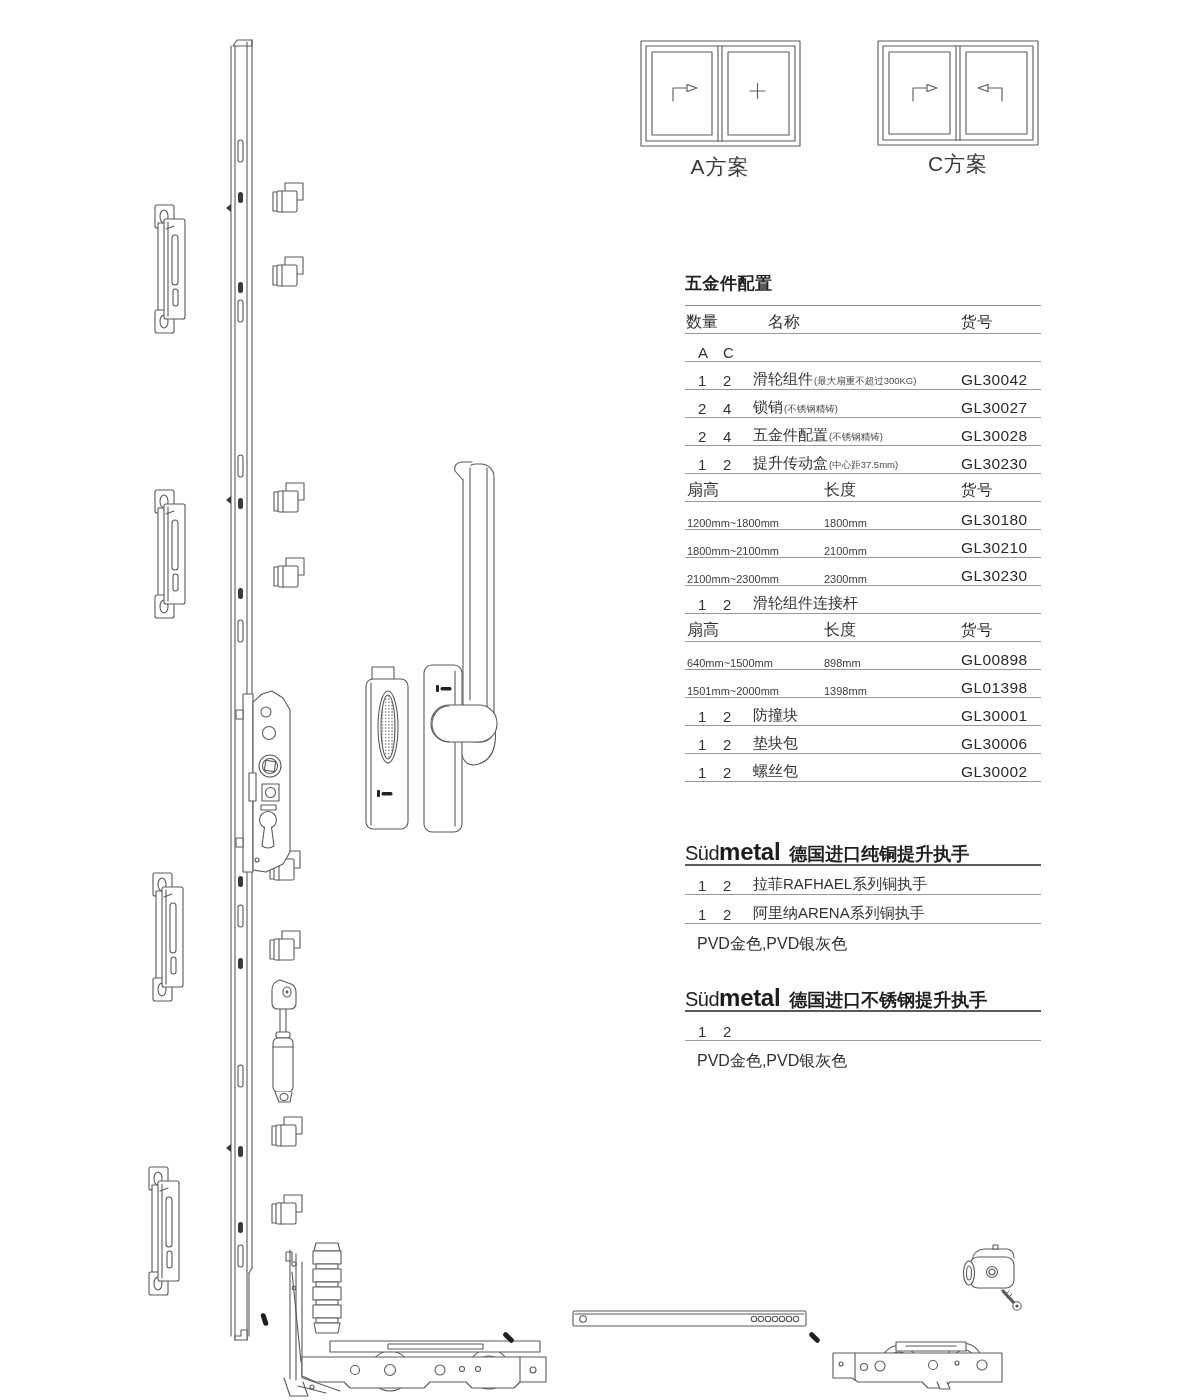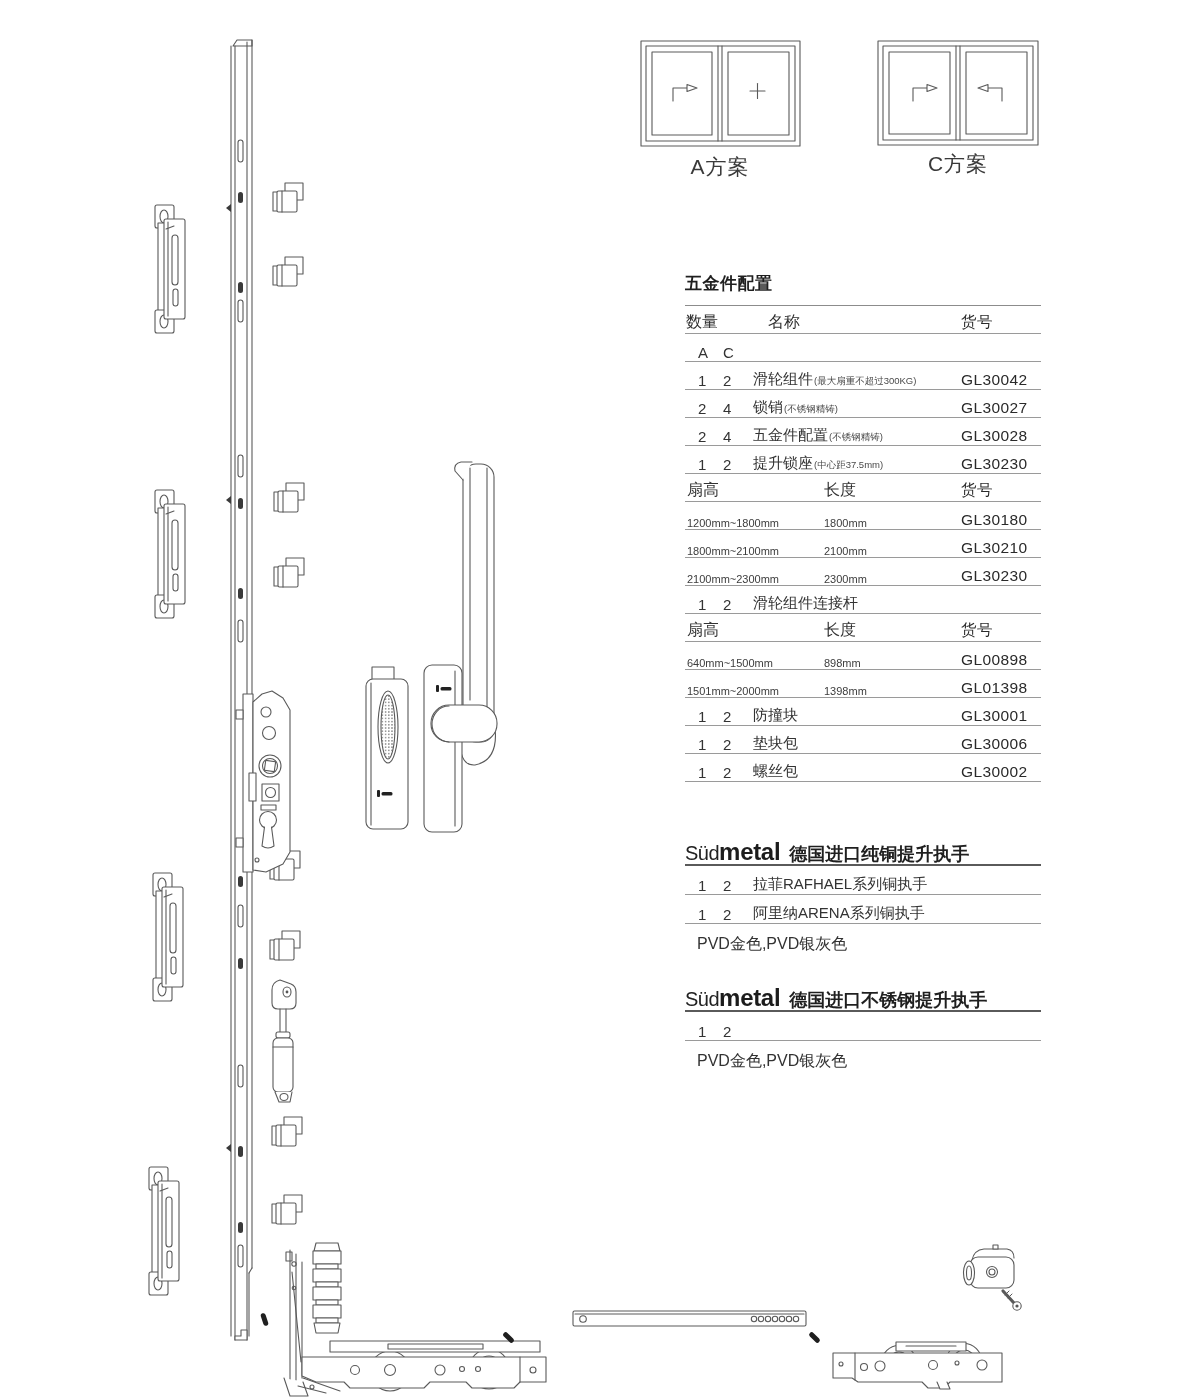--- a/index.html
+++ b/index.html
@@ -355,21 +355,21 @@
   </div>
   <div class="row">
     <span class="qa">2</span>
     <span class="qc">4</span>
     <span class="cn"><span>五金件配置</span><span class="note">(不锈钢精铸)</span></span>
     <span class="cc">GL30028</span>
   </div>
   <div class="row">
     <span class="qa">1</span>
     <span class="qc">2</span>
-    <span class="cn"><span>提升锁座</span><span class="note">(中心距37.5mm)</span></span>
+    <span class="cn"><span>提升传动盒</span><span class="note">(中心距37.5mm)</span></span>
     <span class="cc">GL30230</span>
   </div>
 
   <div class="row">
     <span class="sh1">扇高</span>
     <span class="sh2">长度</span>
     <span class="cc">货号</span>
   </div>
   <div class="row">
     <span class="sz1">1200mm~1800mm</span>

